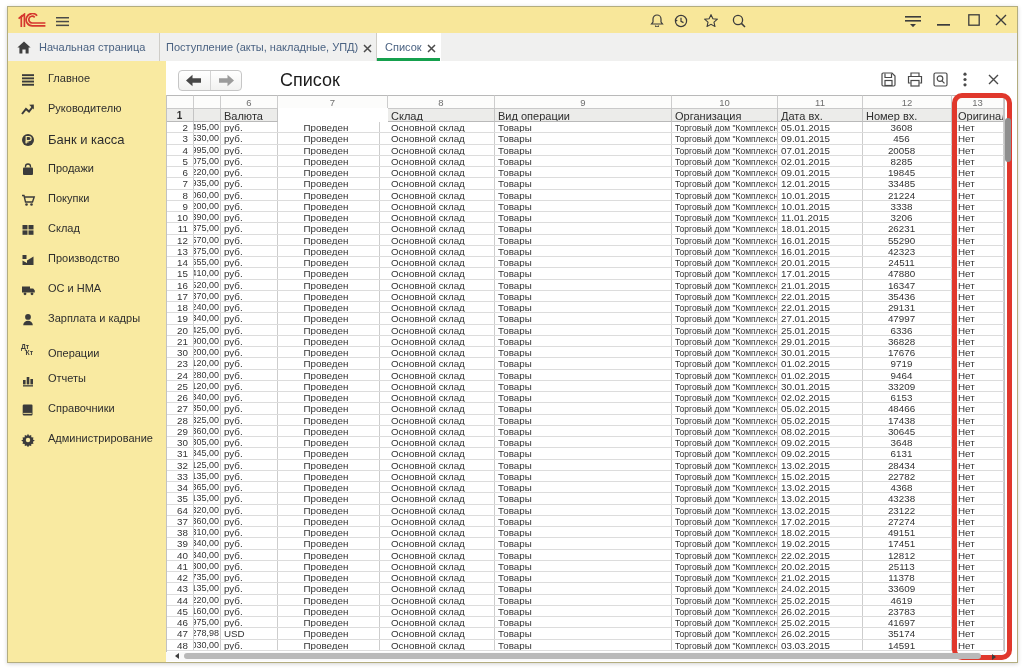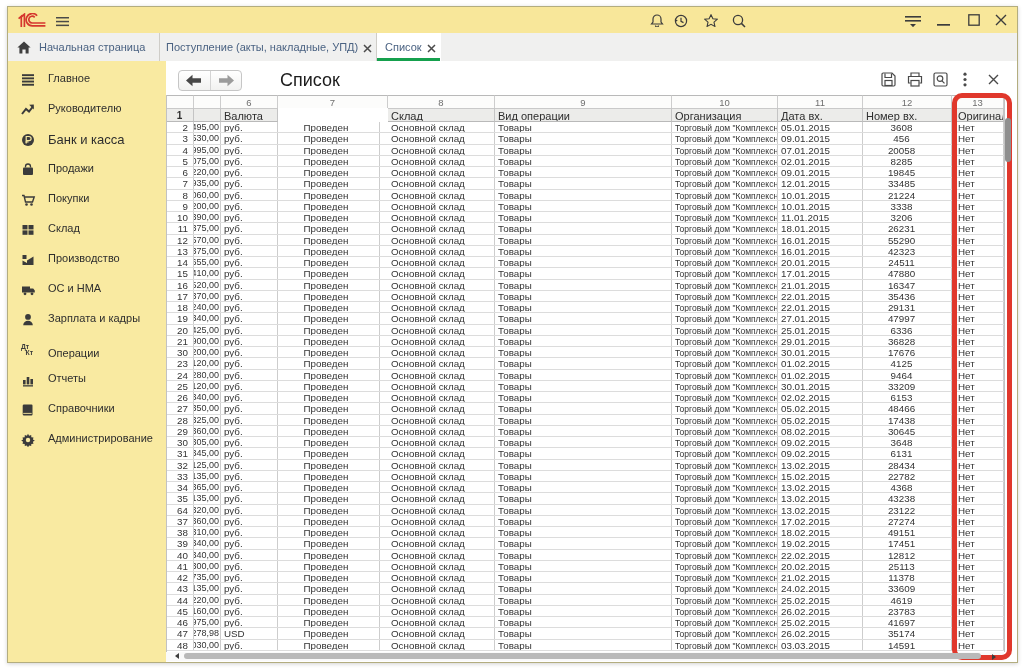--- a/index.html
+++ b/index.html
@@ -550,21 +550,21 @@
         <div class="td c0 num">23</div>
         <div class="td c1 sum">
           <span>11 120,00</span>
         </div>
         <div class="td c2">руб.</div>
         <div class="td c3">Проведен</div>
         <div class="td c4">Основной склад</div>
         <div class="td c5">Товары</div>
         <div class="td c6"><span style="display:inline-block;transform:scaleX(0.87);transform-origin:0 0;white-space:nowrap">Торговый дом "Комплексный"</span></div>
         <div class="td c7">01.02.2015</div>
-        <div class="td c8 rt">4125</div>
+        <div class="td c8 rt">9719</div>
         <div class="td c9">Нет</div>
       </div>
 <div class="tr" style="top:369.50px">
         <div class="td c0 num">24</div>
         <div class="td c1 sum">
           <span>12 280,00</span>
         </div>
         <div class="td c2">руб.</div>
         <div class="td c3">Проведен</div>
         <div class="td c4">Основной склад</div>

